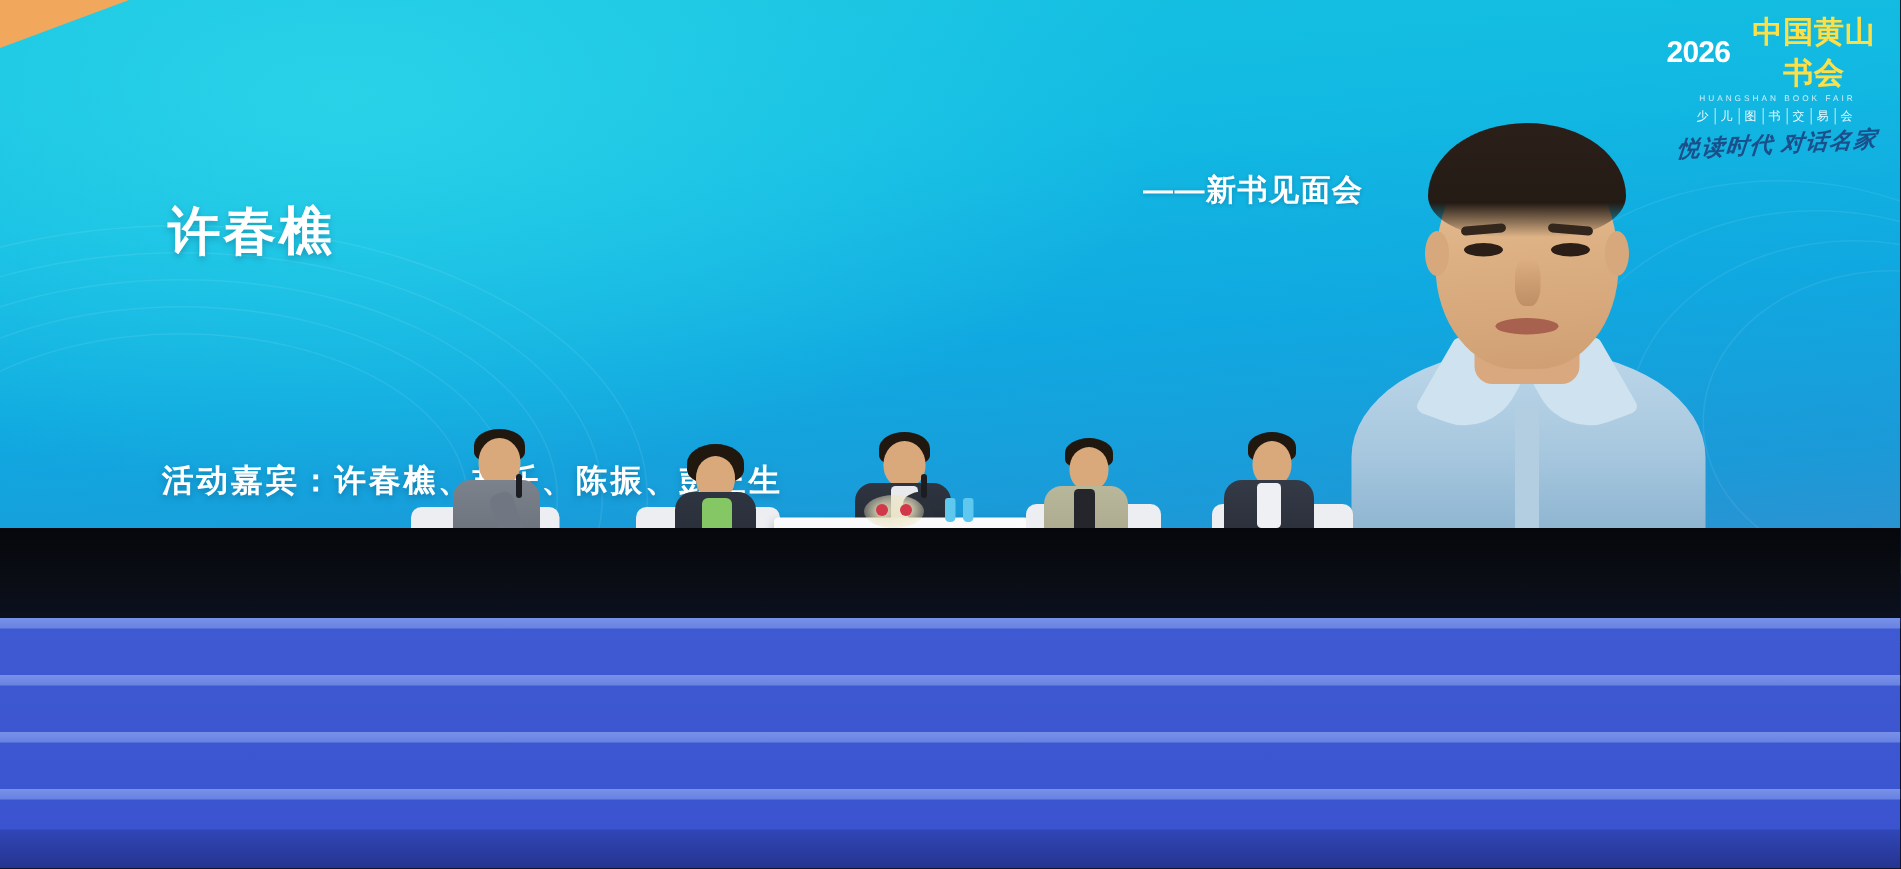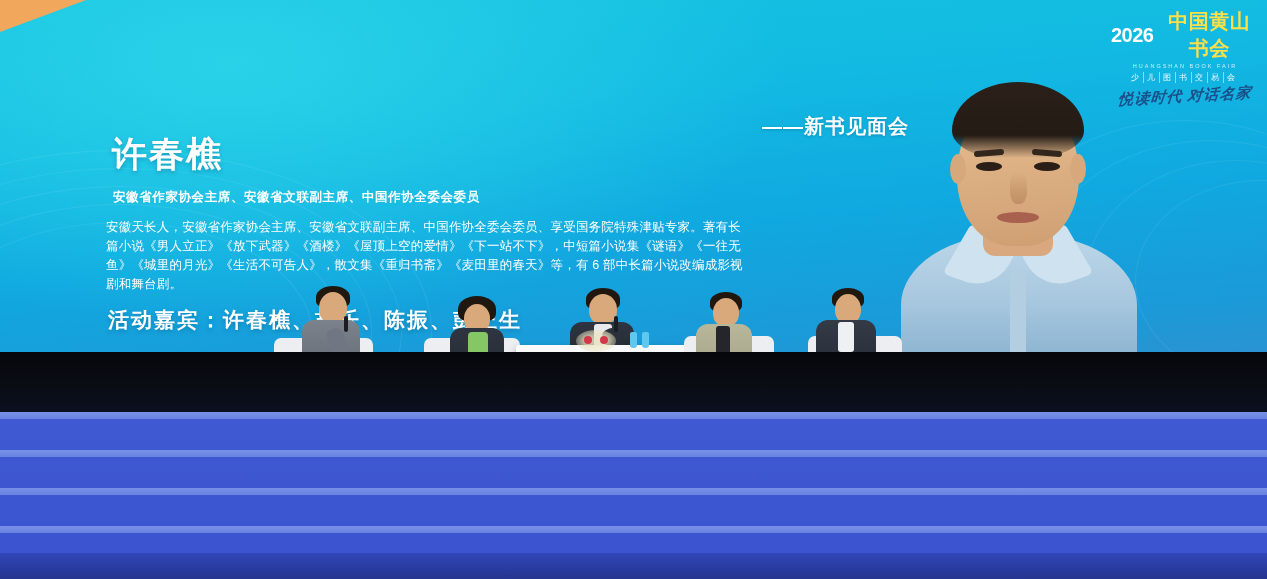--- a/index.html
+++ b/index.html
@@ -187,22 +187,20 @@
   </div>
   <div class="arcs-r">
     <span style="width:400px;height:320px;"></span>
     <span style="width:350px;height:280px;top:20px;"></span>
     <span style="width:300px;height:240px;top:40px;"></span>
     <span style="width:250px;height:200px;top:60px;"></span>
   </div>
 
   <div class="subtitle">——新书见面会</div>
   <div class="author">许春樵</div>
-  <div class="author-titles">安徽省作家协会主席、安徽省文联副主席、中国作协全委会委员</div>
-  <div class="bio">安徽天长人，安徽省作家协会主席、安徽省文联副主席、中国作协全委会委员、享受国务院特殊津贴专家。著有长篇小说《男人立正》《放下武器》《酒楼》《屋顶上空的爱情》《下一站不下》，中短篇小说集《谜语》《一往无鱼》《城里的月光》《生活不可告人》，散文集《重归书斋》《麦田里的春天》等，有 6 部中长篇小说改编成影视剧和舞台剧。</div>
   <div class="guests">活动嘉宾：许春樵、胡乐、陈振、彭正生</div>
 
   <div class="logo">
     <div class="logo-row1">
       <span class="logo-year">2026</span>
       <span class="logo-cn">中国黄山书会</span>
     </div>
     <div class="logo-en">HUANGSHAN BOOK FAIR</div>
     <div class="logo-sub">
       <i>少</i>

